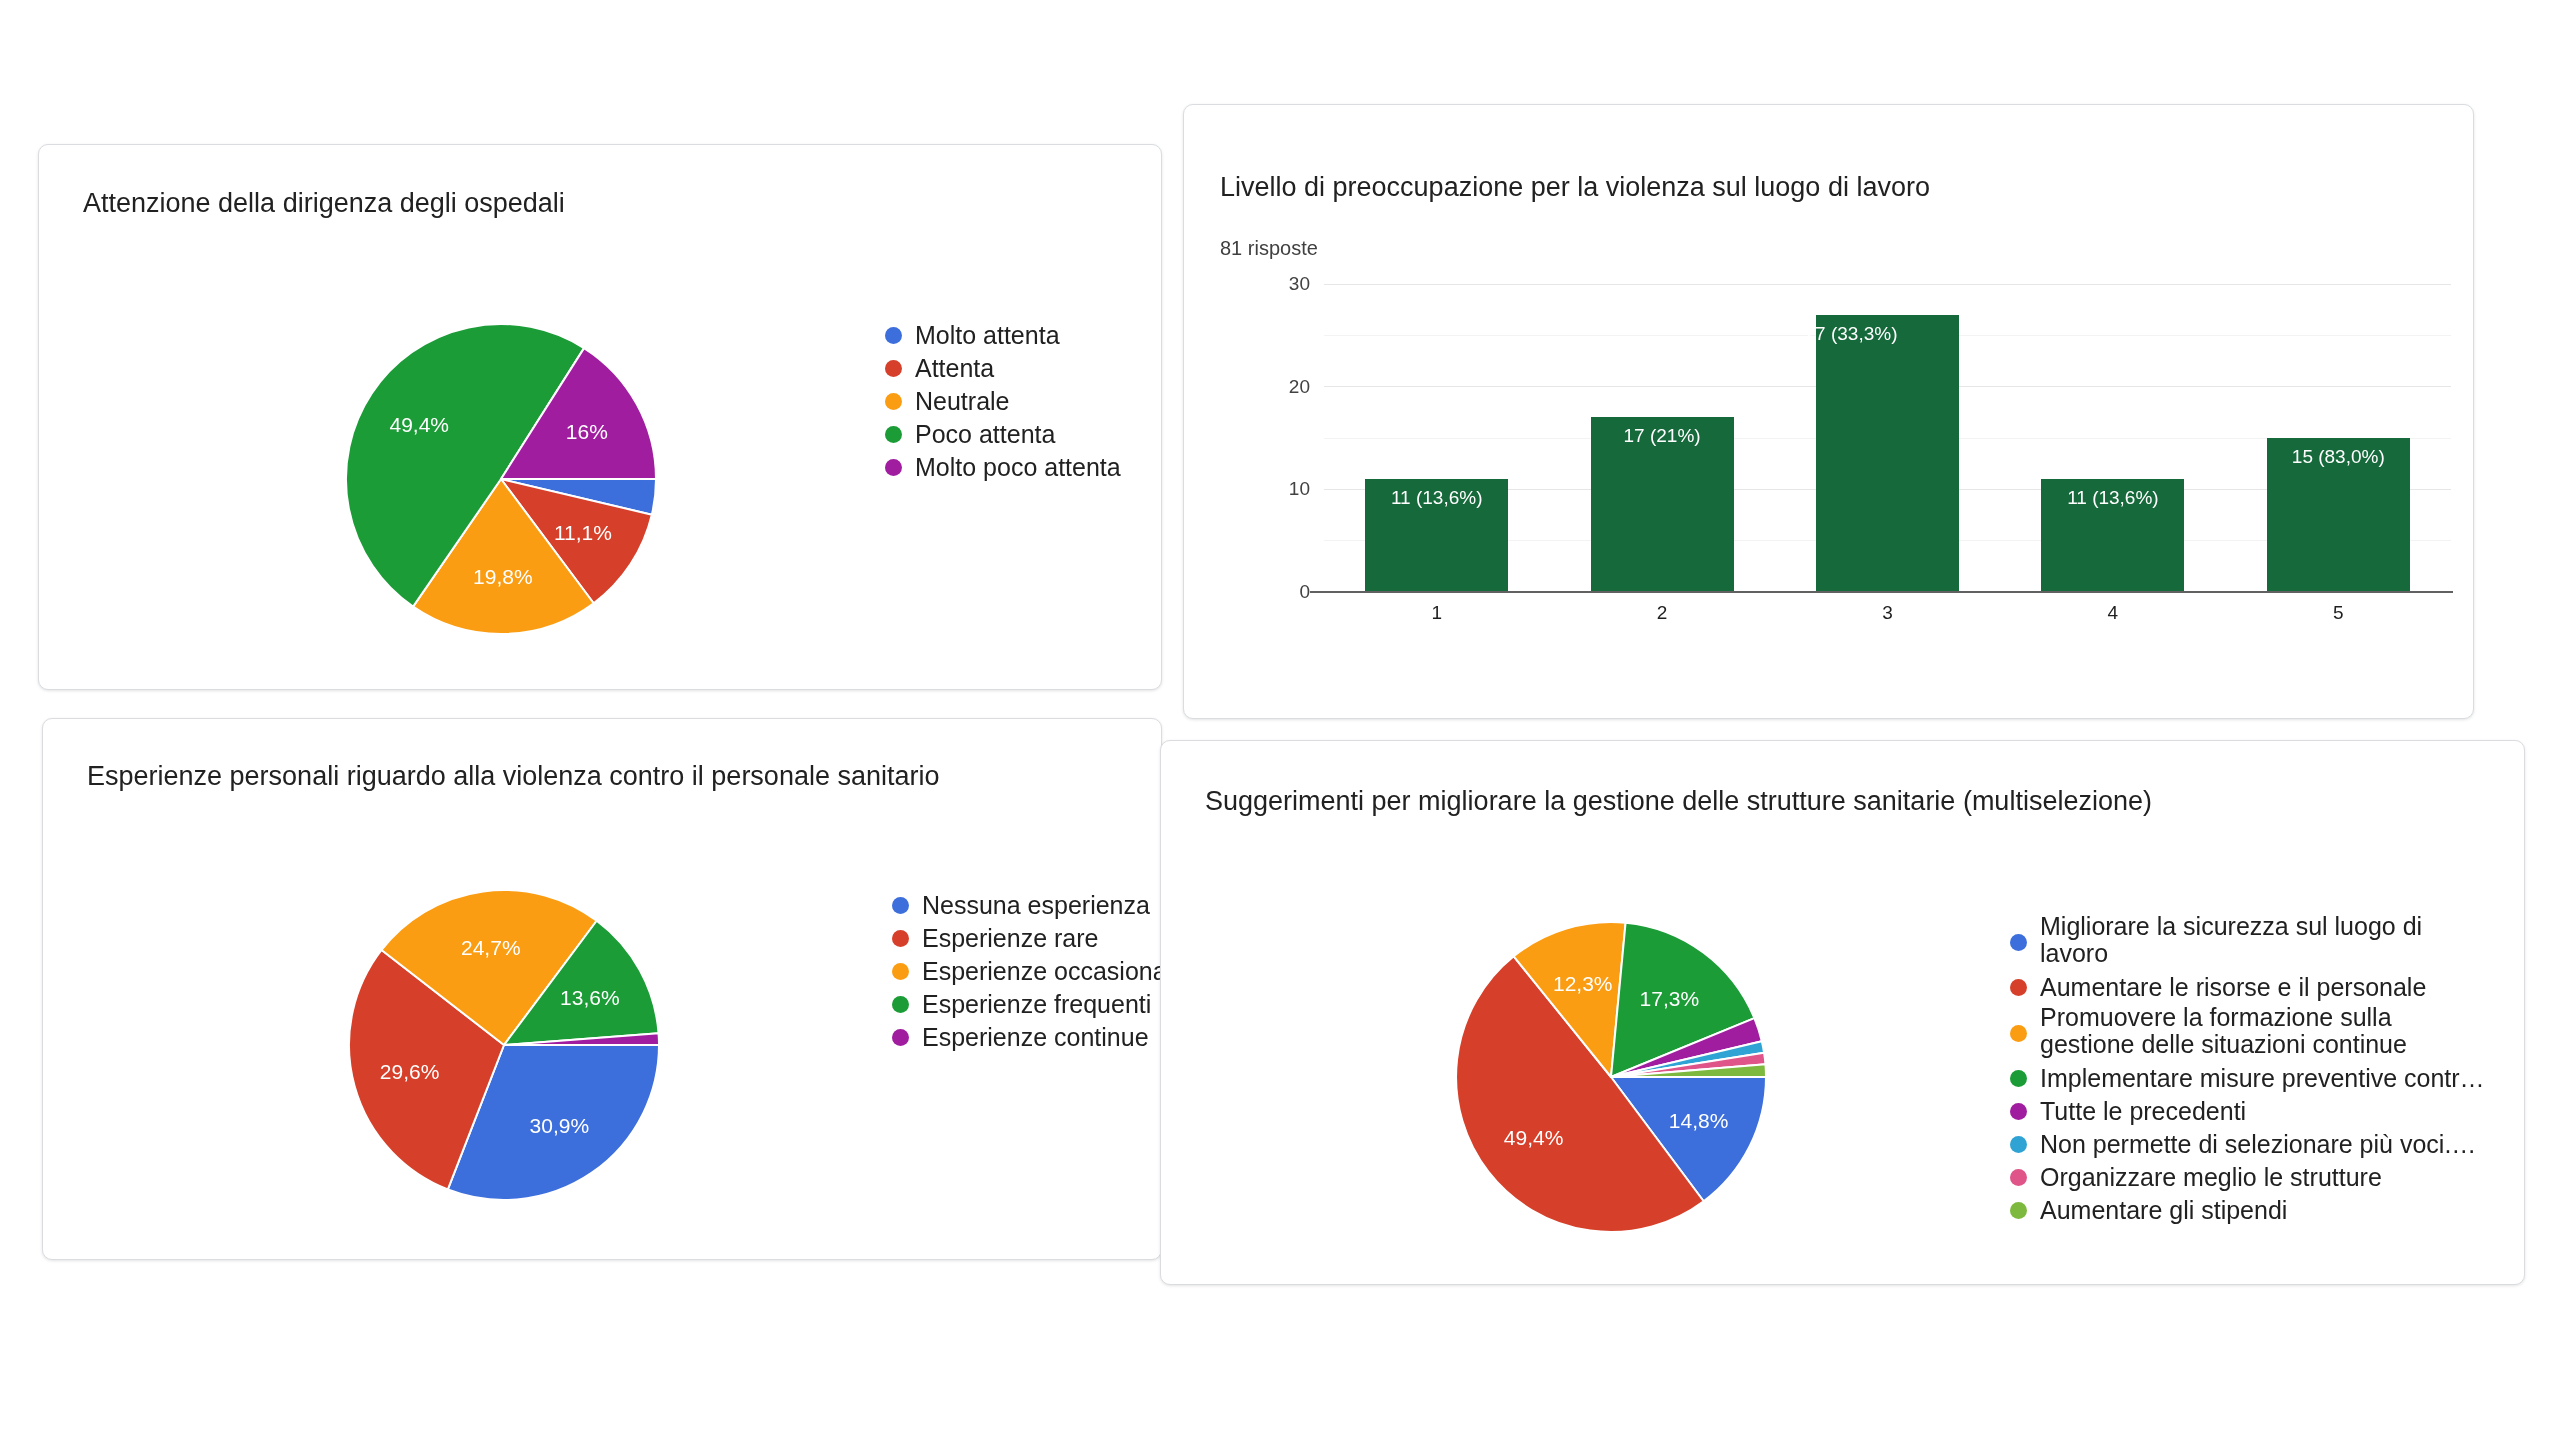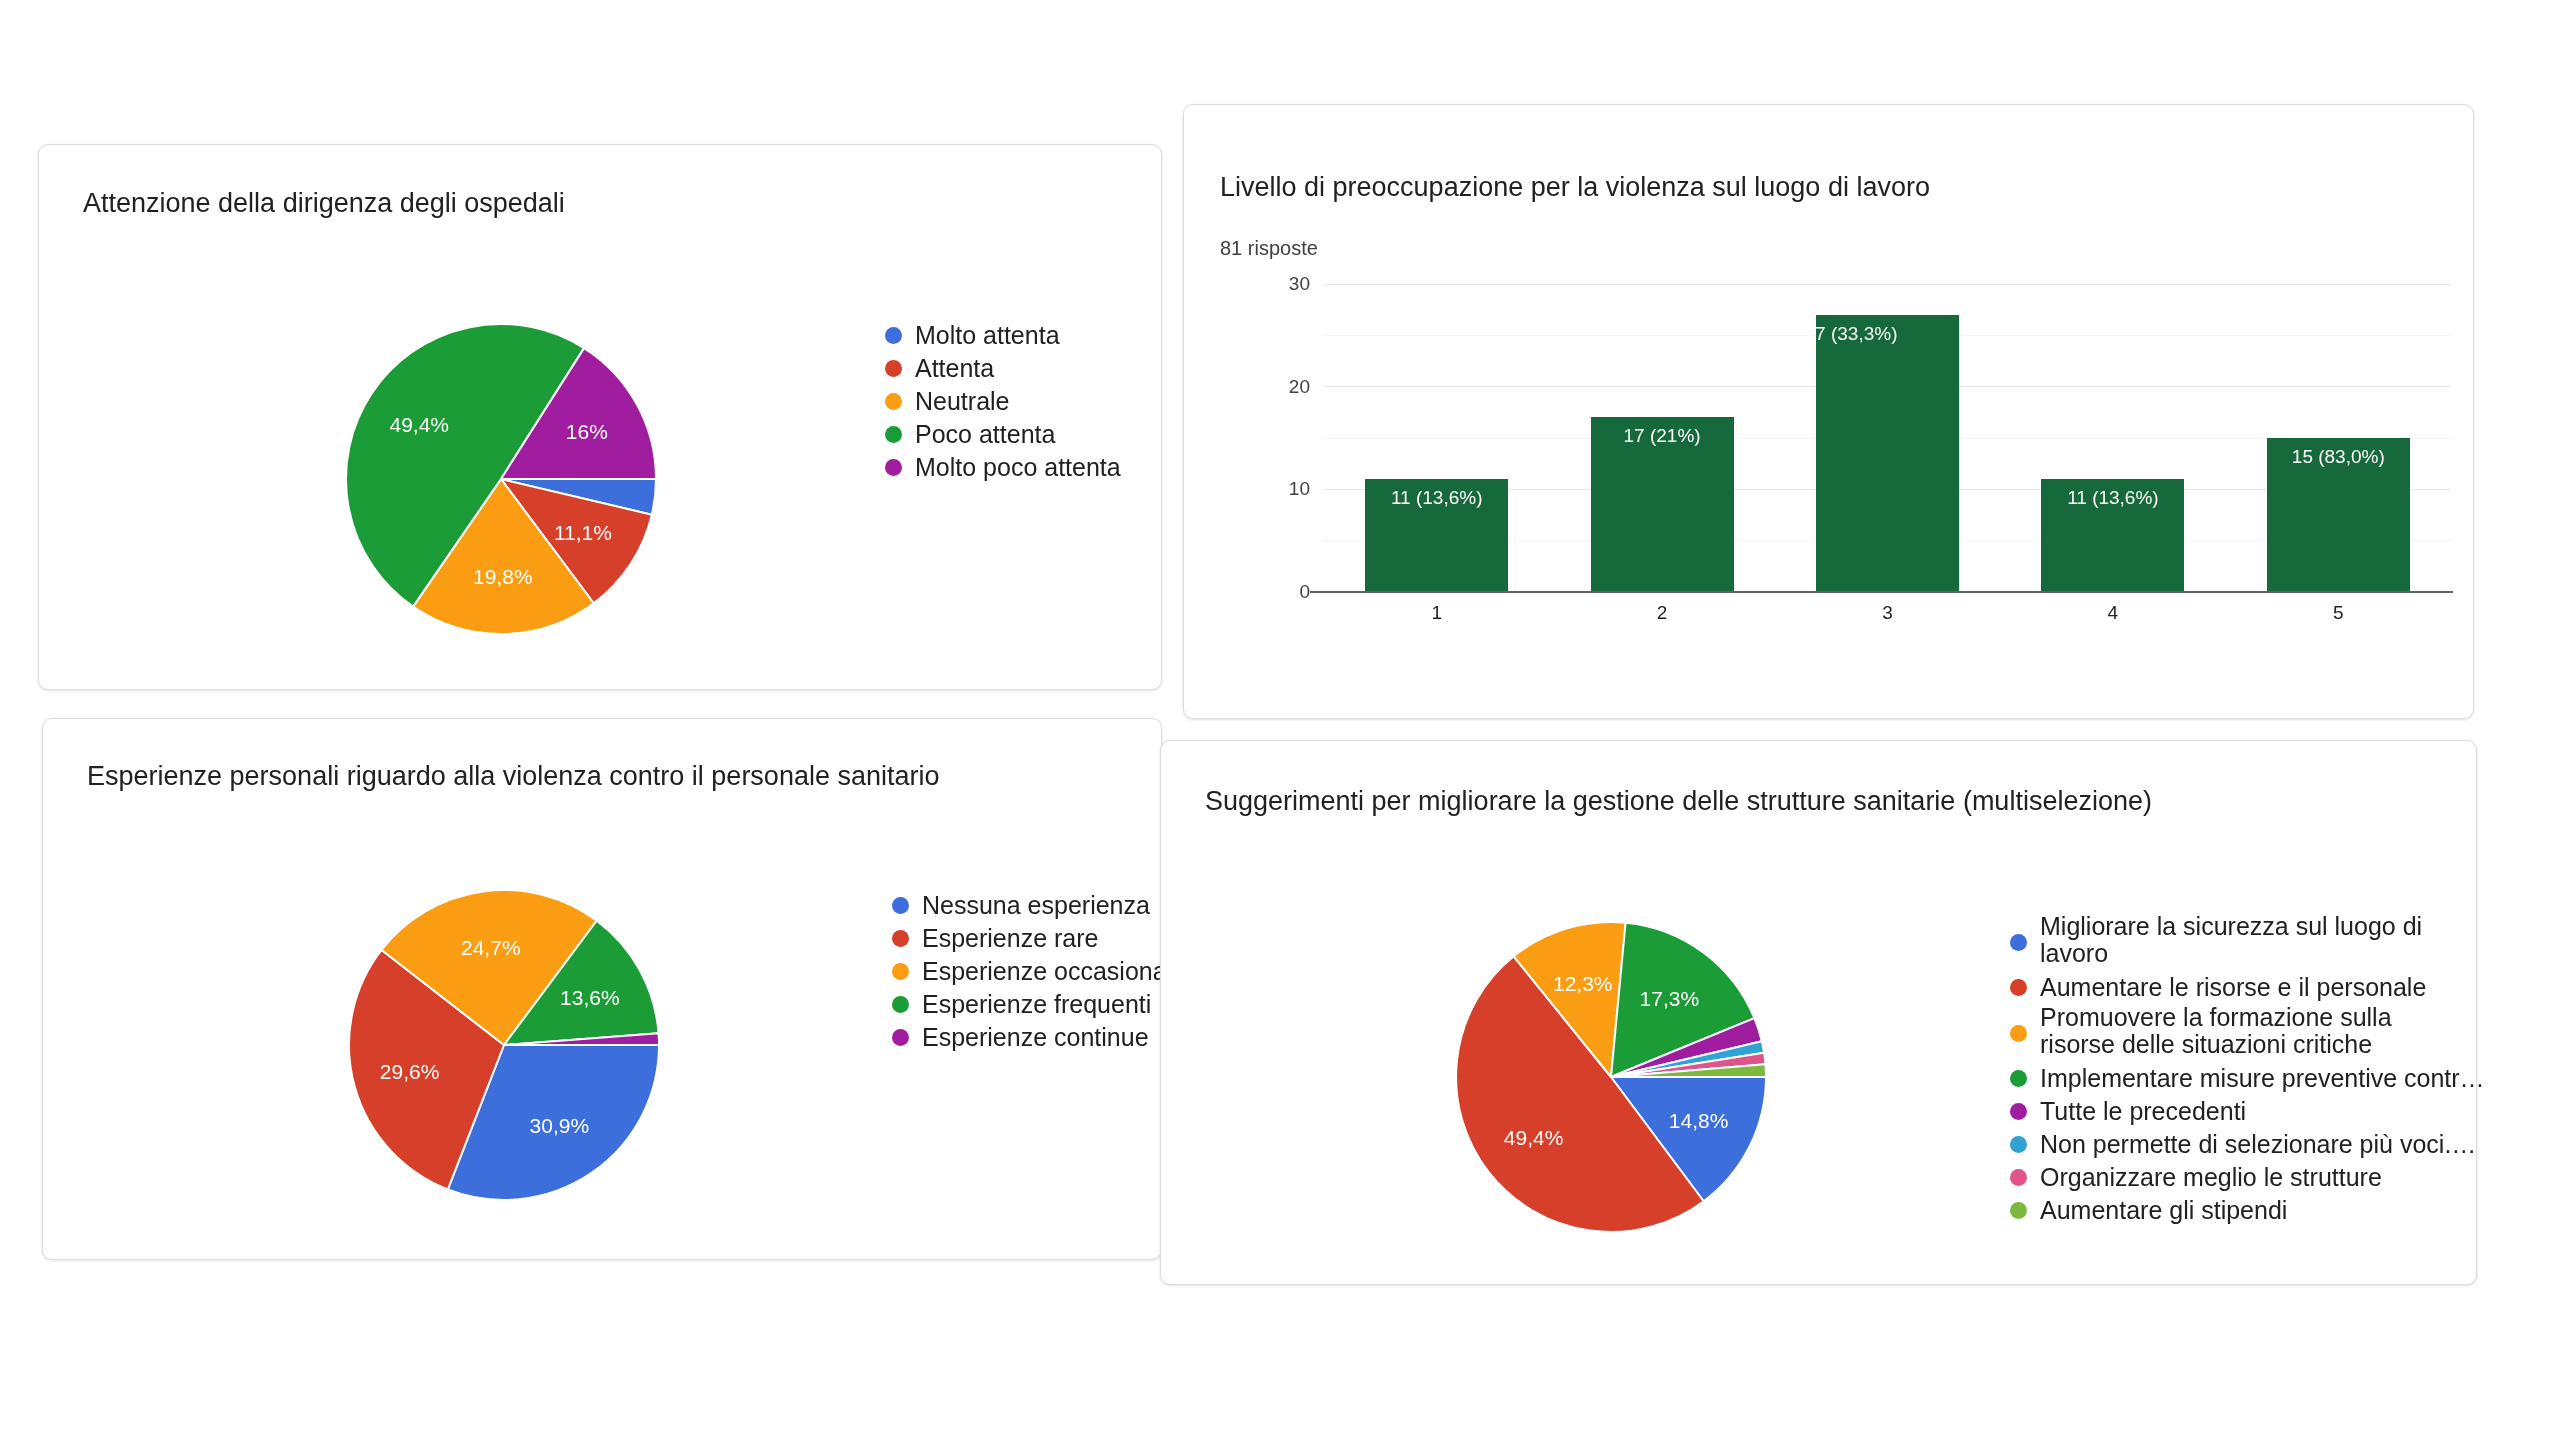--- a/index.html
+++ b/index.html
@@ -3,21 +3,21 @@
 <meta charset="utf-8">
 <style>
   html,body{margin:0;padding:0;background:#fff;}
   .page{position:relative;width:2560px;height:1440px;background:#ffffff;overflow:hidden;
         font-family:"Liberation Sans","DejaVu Sans",sans-serif;}
   .card{position:absolute;background:#fff;border:1px solid #dadce0;border-radius:10px;
         box-shadow:0 1px 3px rgba(60,64,67,.15);}
   #card1{left:38px;top:144px;width:1122px;height:544px;}
   #card2{left:1183px;top:104px;width:1289px;height:613px;}
   #card3{left:42px;top:718px;width:1118px;height:540px;}
-  #card4{left:1160px;top:740px;width:1315px;height:543px;}
+  #card4{left:1160px;top:740px;width:1315px;height:543px;padding-left:48px;}
   .card-title{position:absolute;left:44px;font-size:27px;line-height:32px;color:#212121;white-space:nowrap;}
   #card1 .card-title{top:42px;}
   #card2 .card-title{left:36px;top:66px;}
   #card3 .card-title{top:41px;}
   #card4 .card-title{top:44px;}
   .subtitle{position:absolute;left:36px;top:132px;font-size:20px;color:#404040;}
   .pie-wrap{position:absolute;width:316px;height:316px;}
   #pie1{left:304px;top:176px;}
   #pie3{left:303px;top:168px;}
   #pie4{left:292px;top:178px;}
@@ -206,21 +206,21 @@
         <div class="leg-item">
           <span class="leg-dot" style="background: rgb(214, 64, 42);"></span>
           <div class="leg-text">
             <div>Aumentare le risorse e il personale</div>
           </div>
         </div>
         <div class="leg-item wrapped">
           <span class="leg-dot" style="background: rgb(251, 157, 19);"></span>
           <div class="leg-text">
             <div>Promuovere la formazione sulla</div>
-            <div>risorse delle situazioni critiche</div>
+            <div>gestione delle situazioni continue</div>
           </div>
         </div>
         <div class="leg-item">
           <span class="leg-dot" style="background: rgb(27, 156, 55);"></span>
           <div class="leg-text">
             <div>Implementare misure preventive contr…</div>
           </div>
         </div>
         <div class="leg-item">
           <span class="leg-dot" style="background: rgb(160, 29, 160);"></span>

